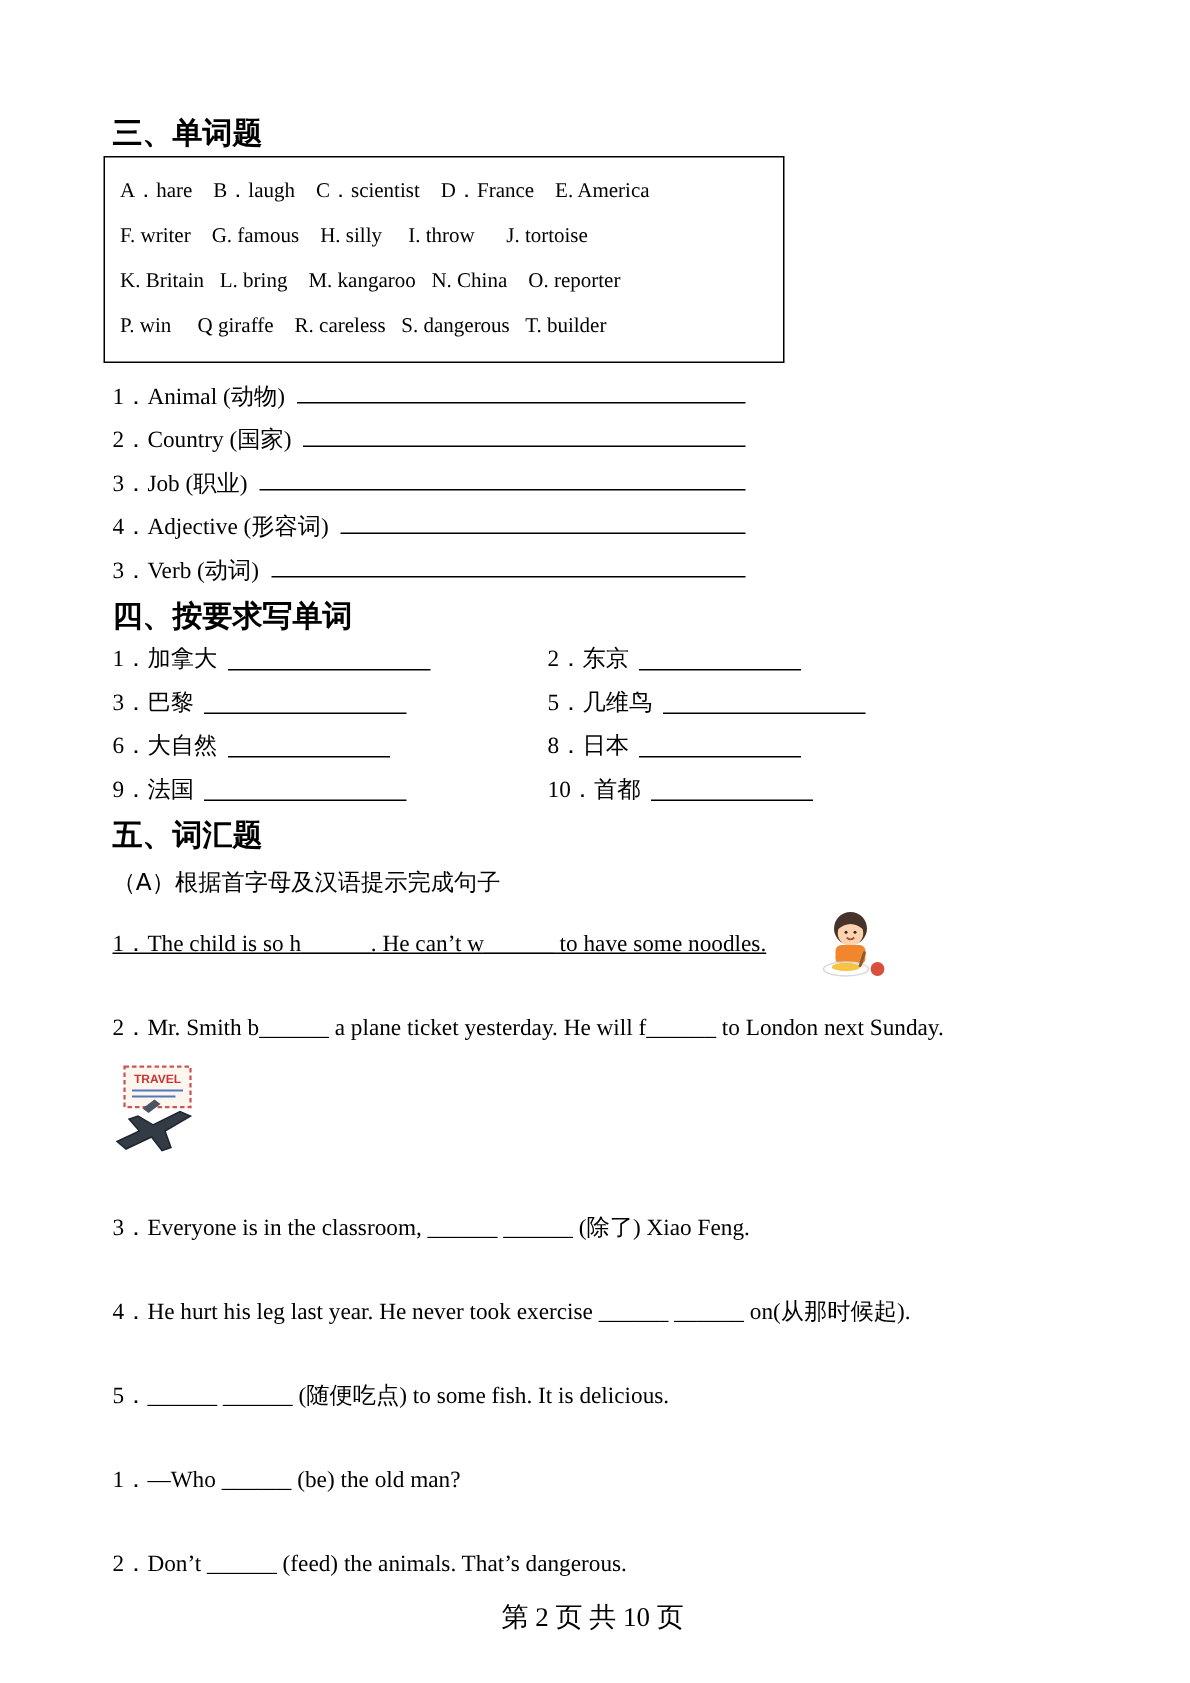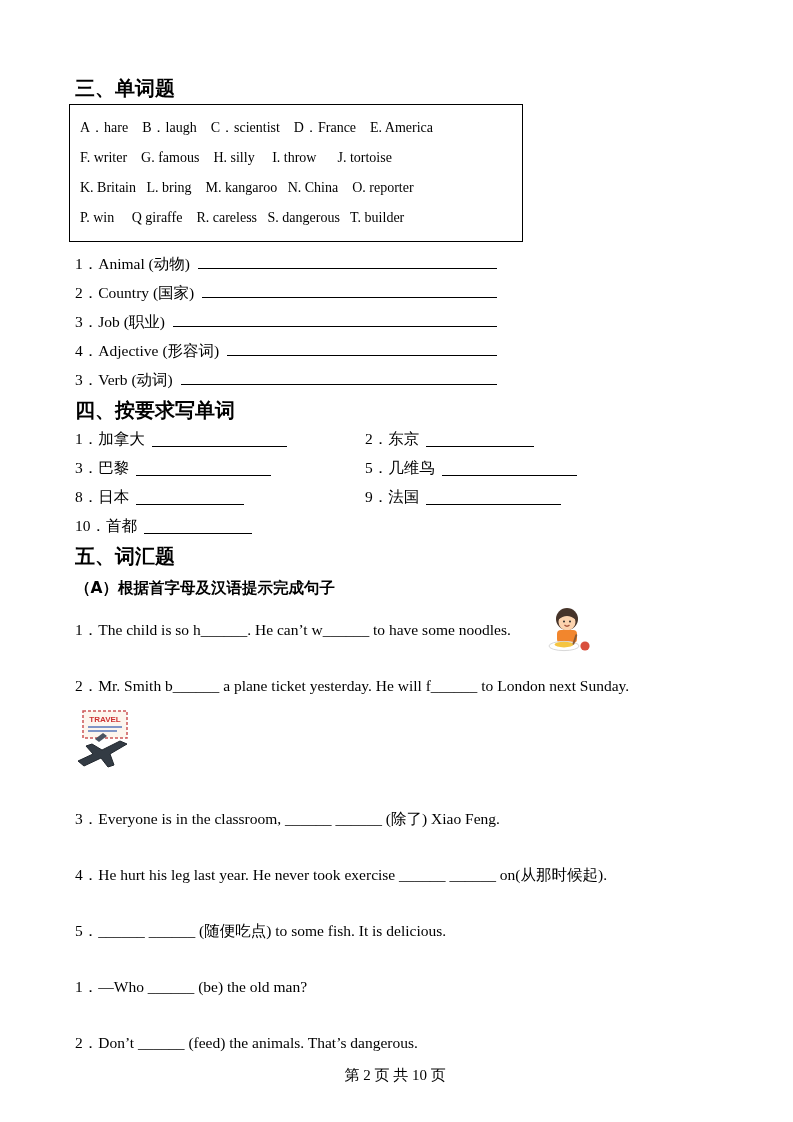--- a/index.html
+++ b/index.html
@@ -36,29 +36,29 @@
   .word-cell { height:20px; display:flex; align-items:center; }
   .word-cell .lbl { white-space:nowrap; }
   .word-cell .blank { margin-left:7px; }
   .blank-l { width:135px; }
   .blank-r { width:108px; }
 
   
   .s5-head { margin-top:10px; }
   .sub-head-a {
     font-family:"DejaVu Sans","Liberation Sans",sans-serif;
-    font-weight:bold; font-size:15.5px; line-height:20px; margin-top:12px;
+    font-weight:normal; font-size:15.5px; line-height:20px; margin-top:12px;
   }
   .sub-head-b { margin-top:2px; margin-bottom:12px; line-height:20px; }
   .sent { line-height:20px; margin-bottom:13px; position:relative;margin-top:36px; }
-  .sent-a1 { margin-top:22px; margin-bottom:17px; }
+  .sent-a1 { margin-top:22px; margin-bottom:17px;text-decoration:underline; }
   .child-img { position:absolute; left:468px; top:-16px; }
   .travel-img { margin:4px 0 4px 0; height:64px; }
 
-  .footer { text-align:center; font-size:15px; margin-top:6px; }
+  .footer { text-align:center; font-size:18px; margin-top:6px; }
 </style>
 </head>
 <body>
 
 <div class="page">
 
   <div class="cn-head">三、单词题</div>
 
   <div class="word-bank">
     <div class="wb-line">A．hare    B．laugh    C．scientist    D．France    E. America</div>
@@ -101,20 +101,24 @@
       <span class="lbl">2．东京</span>
       <span class="blank blank-r"></span>
     </div>
     <div class="word-cell">
       <span class="lbl">3．巴黎</span>
       <span class="blank blank-l"></span>
     </div>
     <div class="word-cell">
       <span class="lbl">5．几维鸟</span>
       <span class="blank blank-l"></span>
+    </div>
+    <div class="word-cell">
+      <span class="lbl">6．大自然</span>
+      <span class="blank blank-r"></span>
     </div>
     <div class="word-cell">
       <span class="lbl">8．日本</span>
       <span class="blank blank-r"></span>
     </div>
     <div class="word-cell">
       <span class="lbl">9．法国</span>
       <span class="blank blank-l"></span>
     </div>
     <div class="word-cell">

